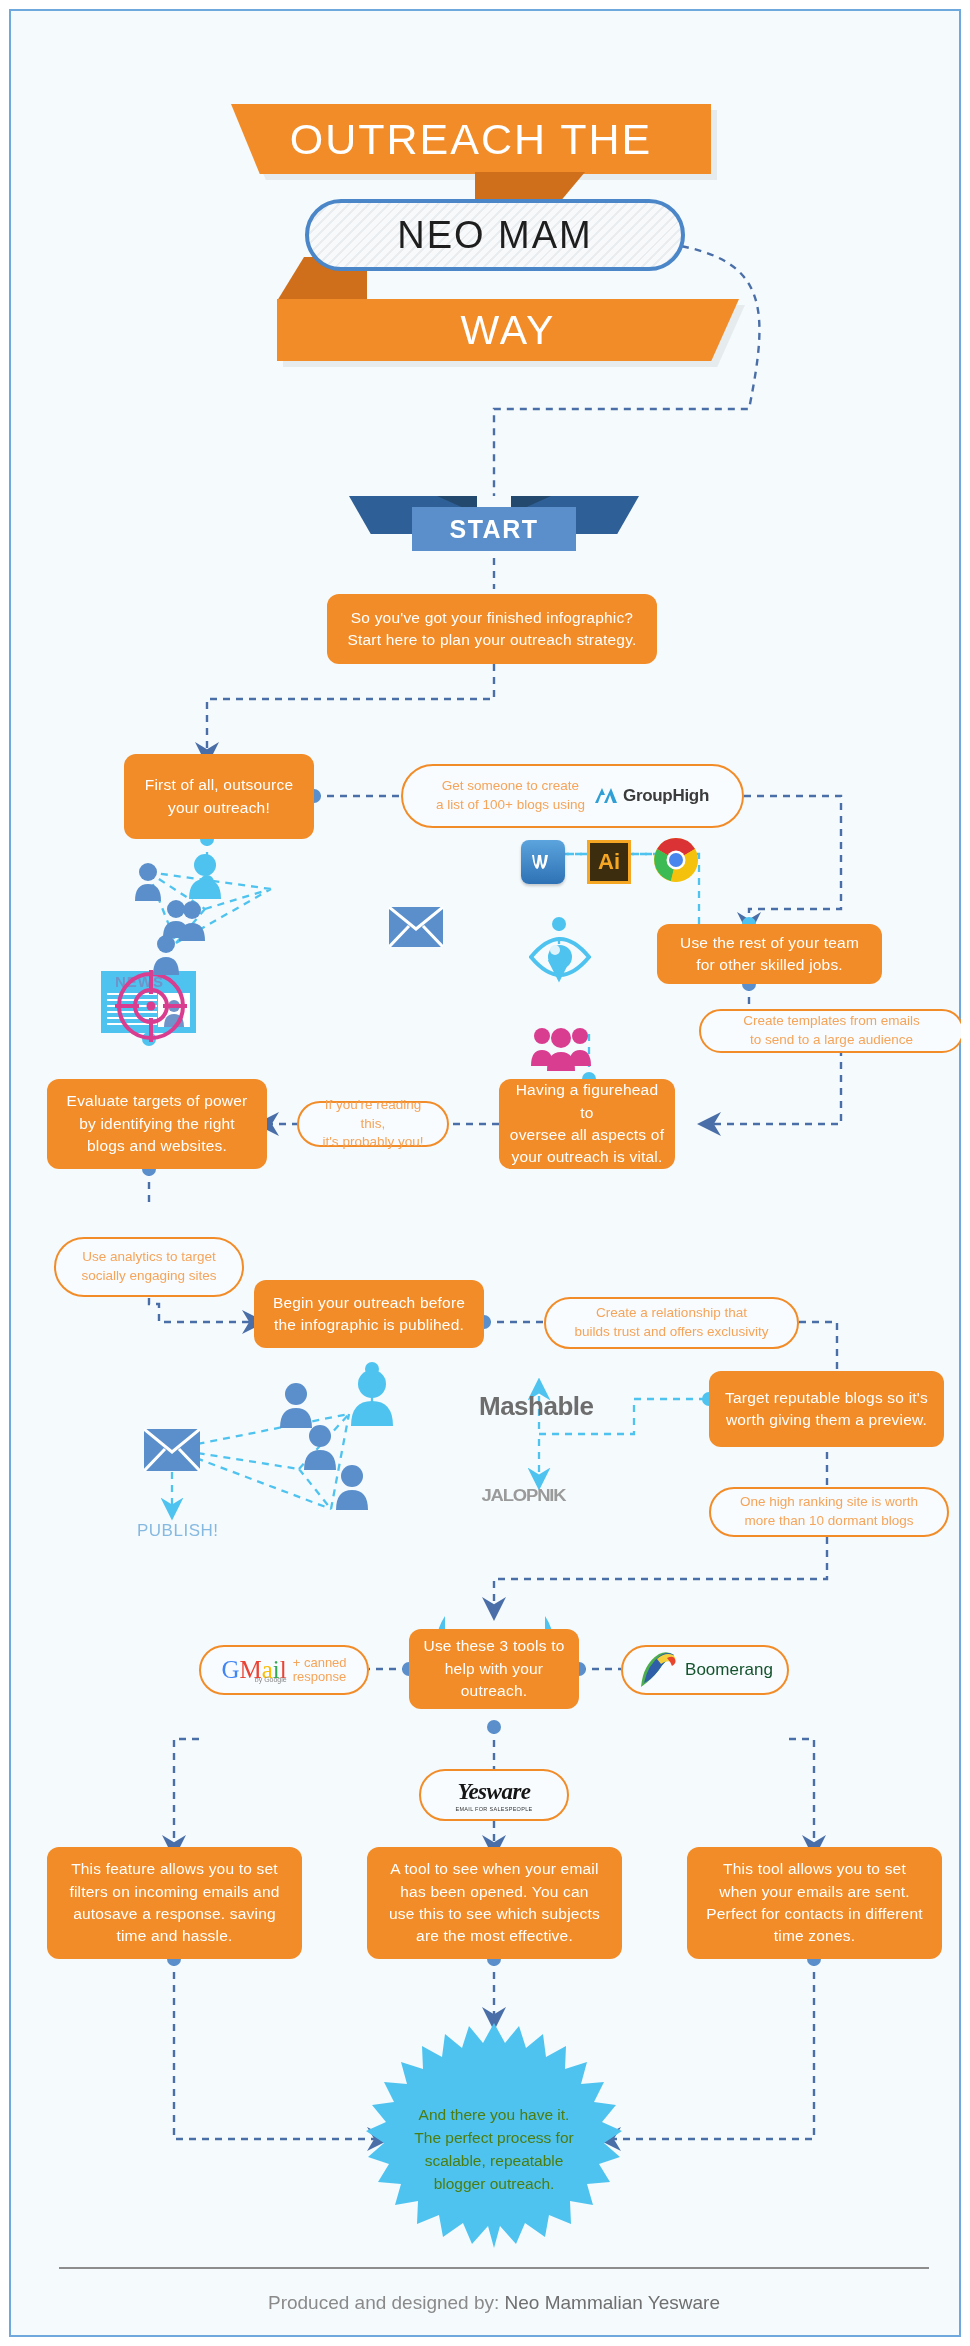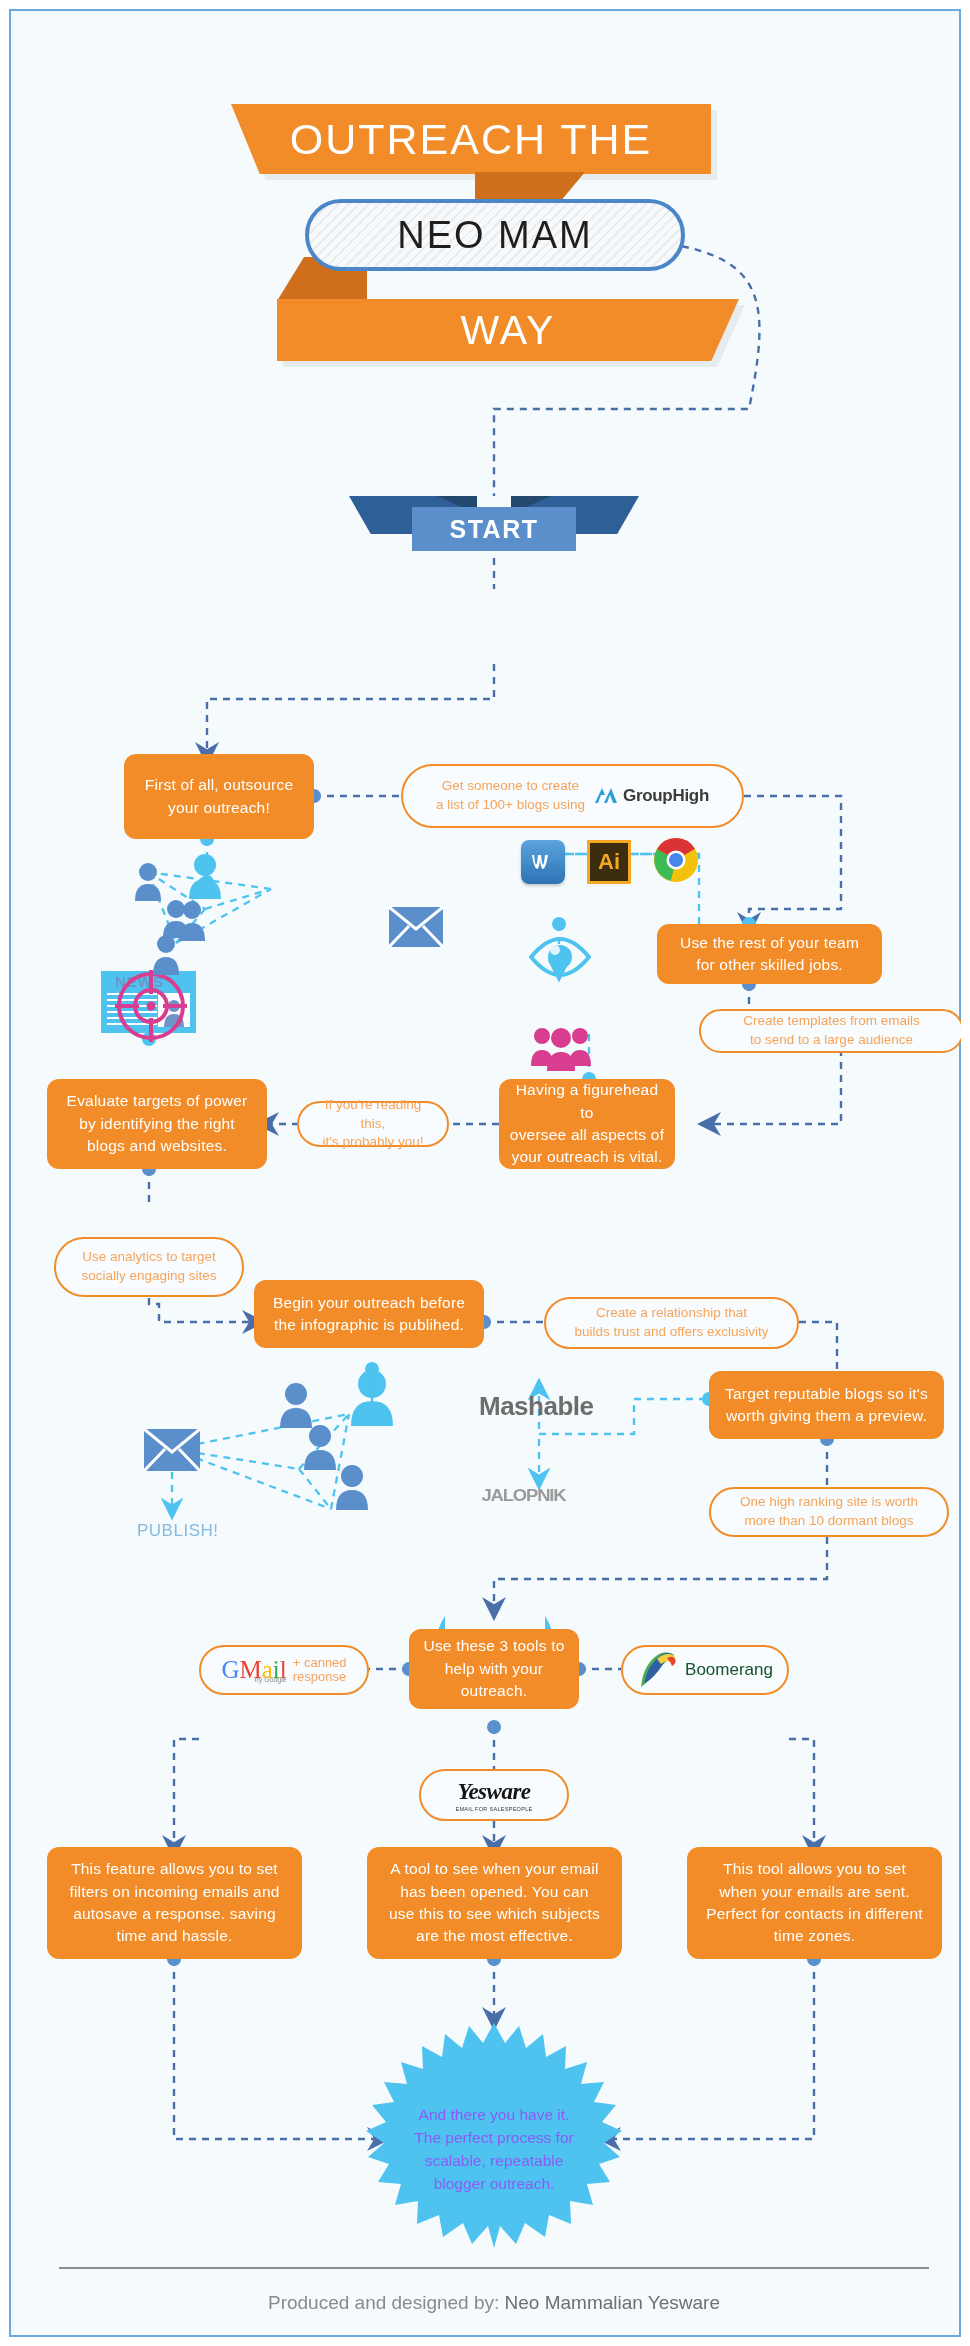--- a/index.html
+++ b/index.html
@@ -100,21 +100,21 @@
   .opill {
     position: absolute; background: #f8fcfe; border: 2px solid #f28c28;
     border-radius: 40px; color: #f5a45a; display: flex; align-items: center;
     justify-content: center; text-align: center; font-weight: 300;
     line-height: 1.4; font-size: 13.5px; padding: 2px 12px;
   }
   .opill.logo { gap: 8px; }
   .plain { position: absolute; color: #8fb8dd; font-weight: 300; }
 
   .burst {
-    position: absolute; color: #8b5cf6; text-align: center;
+    position: absolute; color: #4d7c0f; text-align: center;
     display: flex; align-items: center; justify-content: center;
     font-weight: 300; font-size: 15.5px; line-height: 1.5;
   }
   .label-pub { font-size: 17px; color: #86b9e0; letter-spacing: .5px; }
 
   
   .gh-word { font-weight: bold; font-size: 17px; color: #3b3b3b; letter-spacing: -.3px; }
   .mashable { position:absolute; font-weight: bold; font-size: 26px; color: #6d6d6d; letter-spacing: -.5px; }
   .jalopnik {
     position:absolute; font-weight: bold; font-size: 16px; color: #9a9a9a;
@@ -261,20 +261,22 @@
     </div>
 
     <div class="ribbon-wrap">
       <div class="rbleft"></div>
       <div class="rbright"></div>
       <div class="rbnotchL"></div>
       <div class="rbnotchR"></div>
       <div class="rbmain">START</div>
     </div>
 
+    <div class="obox" style="left: 318px; top: 585px; width: 330px; height: 70px; white-space: pre-line;">So you've got your finished infographic?
+Start here to plan your outreach strategy.</div>
 
     <div class="obox" style="left: 115px; top: 745px; width: 190px; height: 85px; white-space: pre-line;">First of all, outsource
 your outreach!</div>
 
     <div class="opill logo" style="left:392px; top:755px; width:343px; height:64px; justify-content:center;">
       <span style="white-space:pre-line; text-align:center;">Get someone  to create
 a list of 100+ blogs using</span>
       <span style="display:flex; align-items:center; gap:4px;">
         <svg width="26" height="20" viewBox="0 0 26 20">
           <path d="M2 17 L9 2 L12 9 L8 9 L5 17 Z" fill="#2f9fd6"></path>
@@ -381,21 +383,21 @@
       <path d="M0 0 L27 22 L54 0" fill="none" stroke="#fff" stroke-width="3"></path>
       <path d="M0 40 L20 19 M54 40 L34 19" stroke="#fff" stroke-width="3" fill="none"></path>
     </svg>
 
     <div class="obox" style="left: 245px; top: 1271px; width: 230px; height: 68px; white-space: pre-line;">Begin your outreach before
 the infographic is publihed.</div>
 
     <div class="opill" style="left: 535px; top: 1288px; width: 255px; height: 52px; white-space: pre-line;">Create a relationship that
 builds trust and offers exclusivity</div>
 
-    <div class="obox" style="left: 700px; top: 1362px; width: 235px; height: 68px; white-space: pre-line;">Target reputable blogs so it's
+    <div class="obox" style="left: 700px; top: 1362px; width: 235px; height: 76px; white-space: pre-line;">Target reputable blogs so it's
 worth giving them a preview.</div>
 
     <div class="opill" style="left: 700px; top: 1478px; width: 240px; height: 50px; white-space: pre-line;">One high ranking site is worth
 more than 10 dormant blogs</div>
 
     <svg style="position:absolute;left:245px;top:1355px;" width="160" height="160" viewBox="0 0 160 160">
       <g fill="#5b8fcb">
         <circle cx="118" cy="20" r="14" fill="#4ec3ef"></circle>
           <path d="M97 62 q0-25 21-25 q21 0 21 25 z" fill="#4ec3ef"></path>
         <circle cx="42" cy="30" r="11"></circle>

